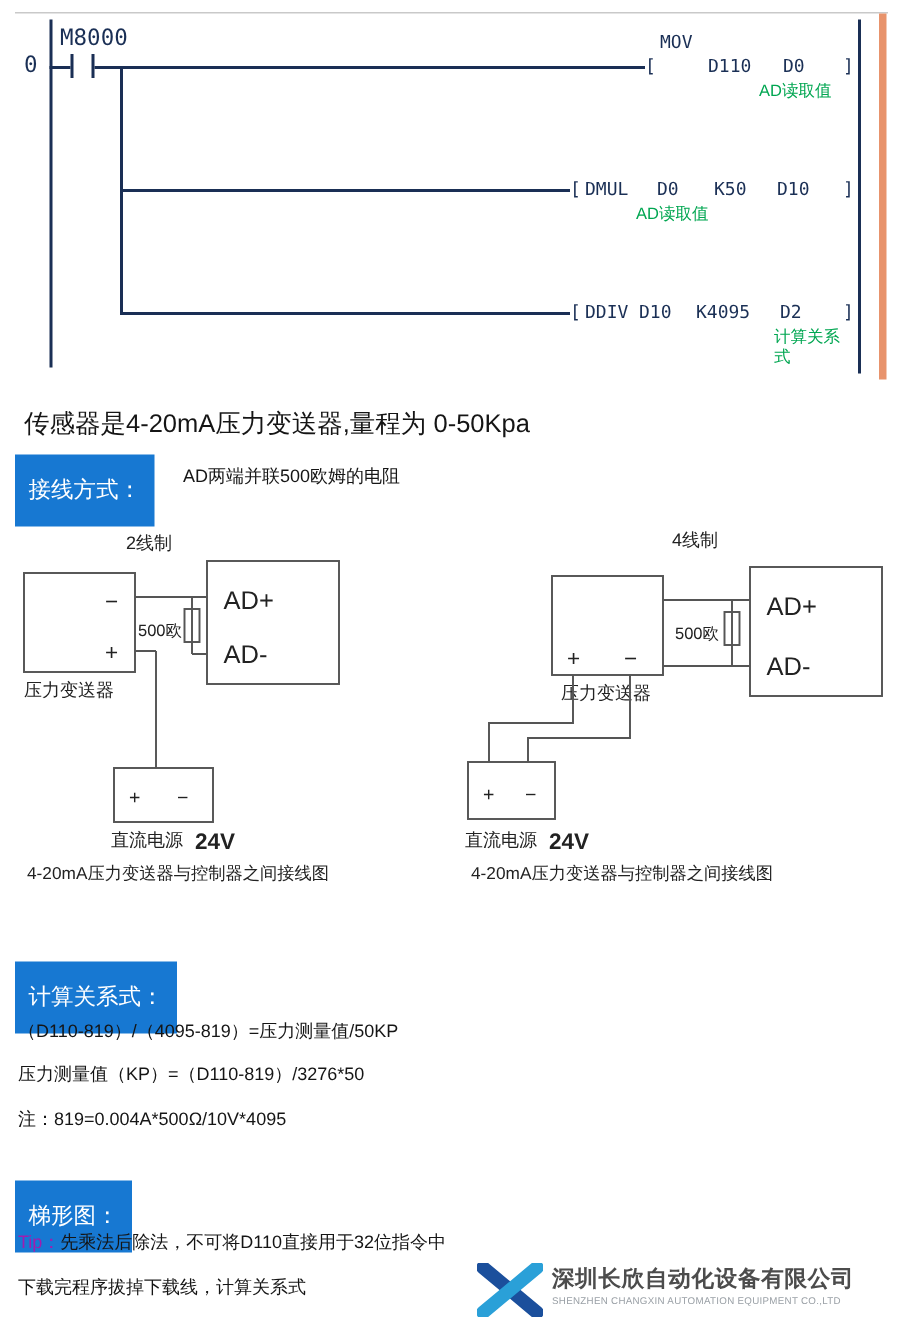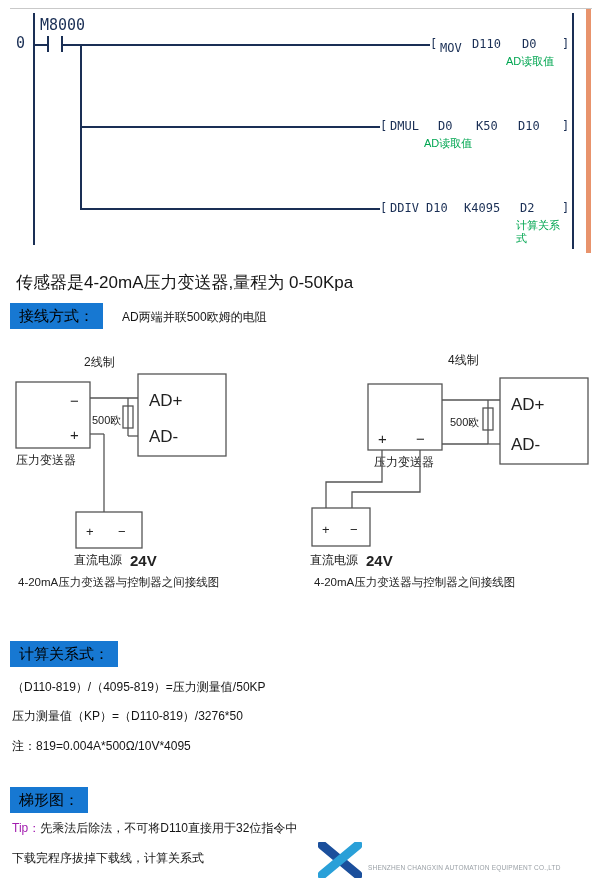--- a/index.html
+++ b/index.html
@@ -9,21 +9,21 @@
   
   .ladder{position:absolute;left:10px;top:8px;width:582px;height:244px;background:#fff;
           border-top:1px solid #c9c9c9;}
   .wire{position:absolute;background:#1a2f55;}
   .ladder-label{position:absolute;font-family:"DejaVu Sans Mono",monospace;font-size:15px;color:#1a2f55;line-height:12px;}
   .instr-t{position:absolute;font-family:"DejaVu Sans Mono",monospace;font-size:12px;color:#1a2f55;line-height:14px;white-space:pre;}
   .comment{position:absolute;font-size:11px;color:#00a651;line-height:13px;}
   .scrollbar{position:absolute;left:576px;top:0;width:5px;height:244px;background:#e8936c;}
 
   
-  .tag{position:absolute;background:#1778d2;color:#000000;font-size:15px;line-height:20px;padding:3px 9px;}
+  .tag{position:absolute;background:#1778d2;color:#ffffff;font-size:15px;line-height:20px;padding:14px 9px;}
   .txt17{position:absolute;font-size:17px;color:#151515;line-height:22px;}
   .txt16{position:absolute;font-size:12px;color:#151515;line-height:21px;}
   .tip-label{color:#a21caf;font-weight:normal;}
 
   
   svg{position:absolute;}
   svg text{font-family:"Liberation Sans",sans-serif;fill:#222;}
   .diag-stroke{stroke:#555;fill:none;stroke-width:1.3;}
 
   
@@ -43,21 +43,21 @@
     <div class="wire" style="left:562px;top:4px;width:2px;height:236px"></div>
     <div class="wire" style="left:23px;top:35px;width:14px;height:2px"></div>
     <div class="wire" style="left:37px;top:27px;width:2px;height:16px"></div>
     <div class="wire" style="left:51px;top:27px;width:2px;height:16px"></div>
     <div class="wire" style="left:53px;top:35px;width:367px;height:2px"></div>
     <div class="wire" style="left:70px;top:35px;width:2px;height:166px"></div>
     <div class="wire" style="left:70px;top:117px;width:300px;height:2px"></div>
     <div class="wire" style="left:70px;top:199px;width:300px;height:2px"></div>
 
     <span class="instr-t" style="left:420px;top:28px">[</span>
-    <span class="instr-t" style="left:430px;top:32px">MOV</span>
+    <span class="instr-t" style="left:430px;top:12px">MOV</span>
     <span class="instr-t" style="left:462px;top:28px">D110</span>
     <span class="instr-t" style="left:512px;top:28px">D0</span>
     <span class="instr-t" style="left:552px;top:28px">]</span>
     <span class="comment" style="left:496px;top:46px">AD读取值</span>
 
     <span class="instr-t" style="left:370px;top:110px">[</span>
     <span class="instr-t" style="left:380px;top:110px">DMUL</span>
     <span class="instr-t" style="left:428px;top:110px">D0</span>
     <span class="instr-t" style="left:466px;top:110px">K50</span>
     <span class="instr-t" style="left:508px;top:110px">D10</span>
@@ -136,15 +136,16 @@
   <div class="tag" style="left:10px;top:787px">梯形图：</div>
   <div class="txt16" style="left:12px;top:818px">
     <span class="tip-label">Tip：</span><span>先乘法后除法，不可将D110直接用于32位指令中</span>
   </div>
   <div class="txt16" style="left:12px;top:848px">下载完程序拔掉下载线，计算关系式</div>
 
   <svg style="left:318px;top:842px" width="44" height="36" viewBox="0 0 44 36">
     <path d="M4 3 L40 33" stroke="#1b4f9c" stroke-width="9" stroke-linecap="round" fill="none"></path>
     <path d="M40 3 L4 33" stroke="#2aa0d8" stroke-width="9" stroke-linecap="round" fill="none"></path>
   </svg>
+  <div class="company-cn">深圳长欣自动化设备有限公司</div>
   <div class="company-en">SHENZHEN CHANGXIN AUTOMATION EQUIPMENT CO.,LTD</div>
 
 </div>
 
 </body></html>

